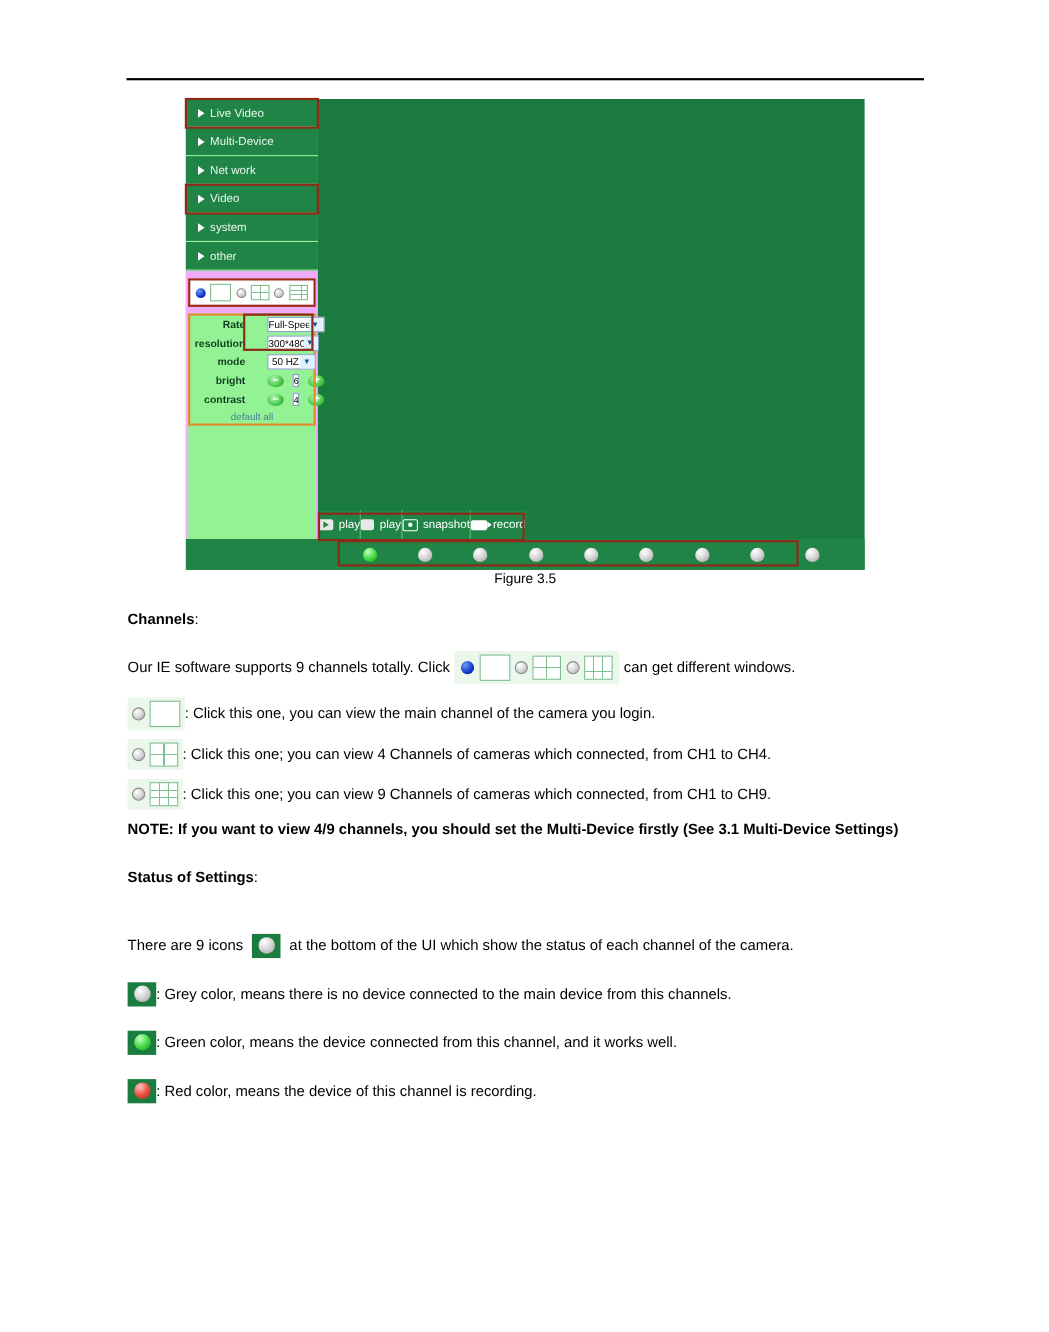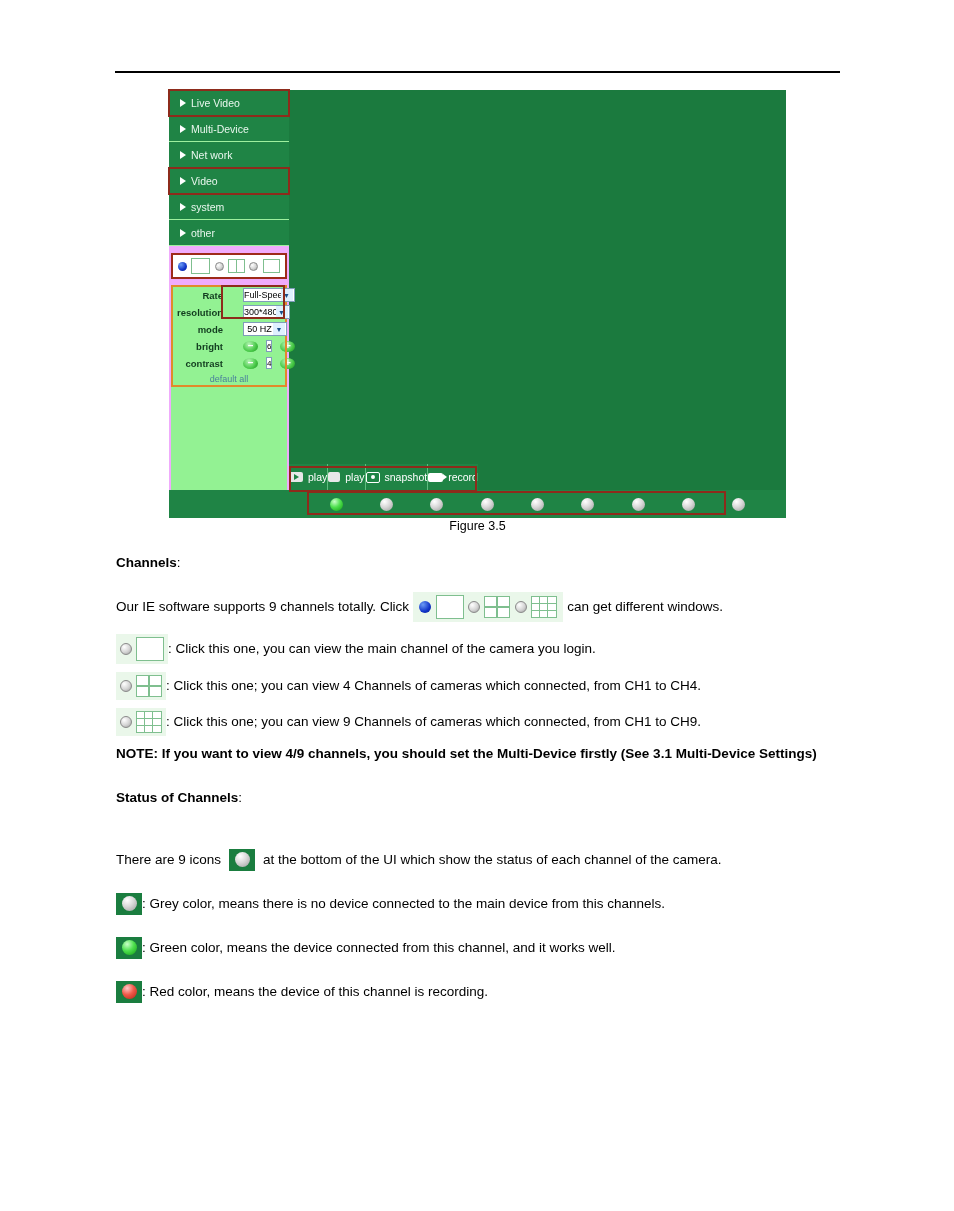--- a/index.html
+++ b/index.html
@@ -789,21 +789,21 @@
 
   <div class="spacer-8"></div>
 
   <div class="p note-block">
     <span>NOTE</span><span>: If you want to view 4/9 channels, you should set the Multi-Device firstly (See 3.1 Multi-Device Settings)</span>
   </div>
 
   <div class="spacer-28"></div>
 
   <div class="p row-line">
-    <span class="bold">Status of Channels</span>
+    <span class="bold">Status of Settings</span>
       <span>:</span>
   </div>
 
   <div class="spacer-28"></div>
   <div class="spacer-16"></div>
 
   <div class="p row-line">
     <span class="txt">There are 9 icons</span>
     <span class="led-chip" style="margin:0 8px;">
       <span class="led grey"></span>

